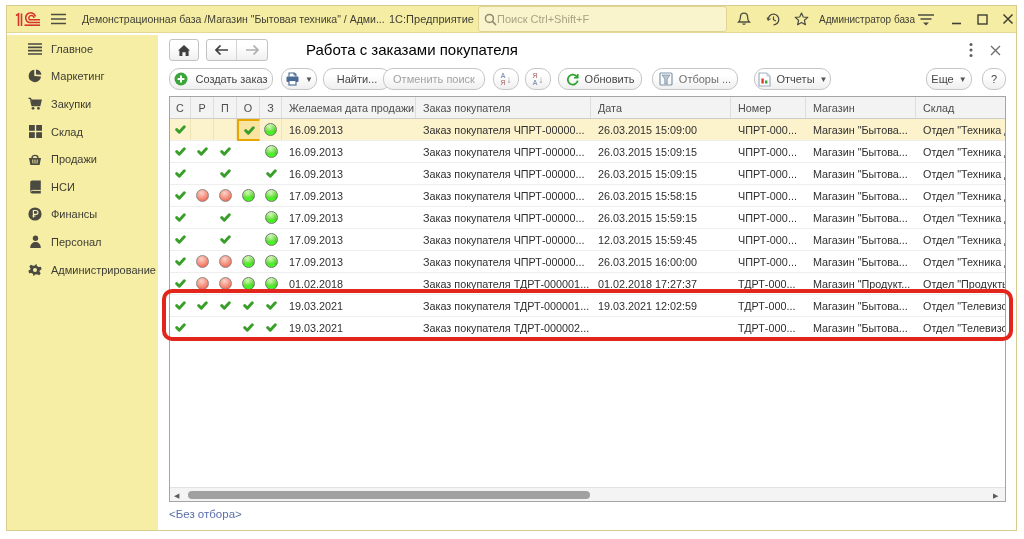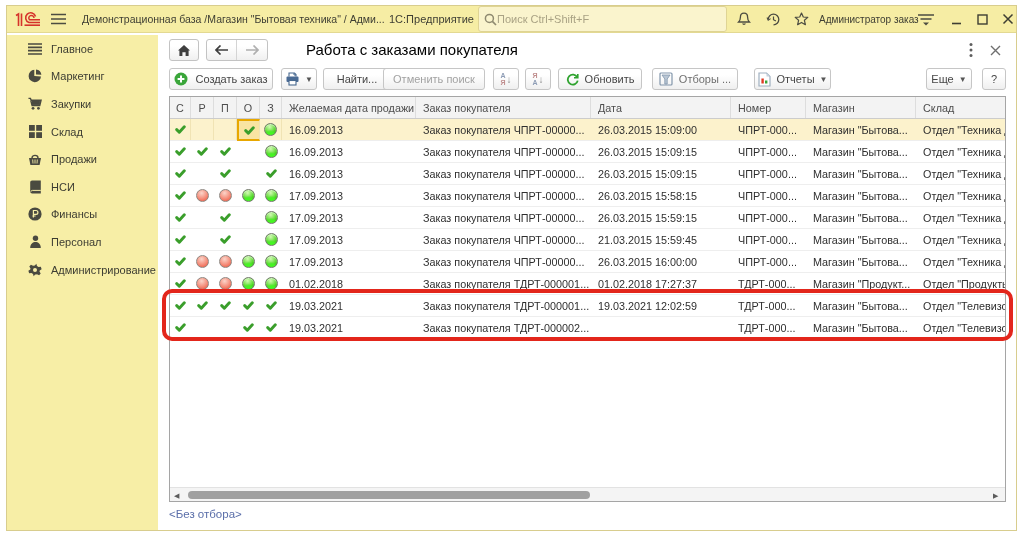--- a/index.html
+++ b/index.html
@@ -53,21 +53,21 @@
   #form-title { position:absolute; left:148px; top:7px; font-size:15px; color:#000000;
     white-space:nowrap; }
   #form-menu { position:absolute; left:806px; top:7px; width:14px; height:18px;
     display:flex; align-items:center; justify-content:center; cursor:pointer; }
   #form-close { position:absolute; left:829px; top:7px; width:16px; height:18px;
     display:flex; align-items:center; justify-content:center; cursor:pointer;
     color:#6f6f6f; font-size:14px; }
 
   
   .tbtn { position:absolute; top:34px; height:22px; background:linear-gradient(#ffffff 30%,#efefef);
-    border:1px solid #c6c6c6; border-radius:3px; display:flex; align-items:center;
+    border:1px solid #c6c6c6; border-radius:10px; display:flex; align-items:center;
     justify-content:center; font-size:11px; color:#464646; cursor:pointer;
     white-space:nowrap; }
   .tbtn.disabled { color:#a2a2a2; cursor:default; }
   .tbtn .cap { margin-left:5px; font-size:8px; color:#555; }
   #bt-create { left:11px; width:104px; }
   #bt-print  { left:123px; width:36px; }
   #bt-find   { left:165px; width:68px; }
   #bt-cancel { left:225px; width:102px; }
   #bt-sortaz { left:335px; width:26px; }
   #bt-sortza { left:367px; width:26px; }
@@ -174,21 +174,21 @@
         <path d="M2.2 7.5 A5.3 5.3 0 1 1 7.5 12.8" fill="none" stroke="#4c4c41" stroke-width="1.3"></path>
         <path d="M1 5.6 L2.2 8.2 L4.6 6.6" fill="none" stroke="#4c4c41" stroke-width="1.1"></path>
         <path d="M7.5 4.4 L7.5 7.7 L9.9 9" fill="none" stroke="#4c4c41" stroke-width="1.2"></path>
       </svg>
     </div>
     <div class="tb-icon" style="left:784px;width:20px;">
       <svg width="15" height="14" viewBox="0 0 15 14">
         <path d="M7.5 1 L9.3 5 L13.8 5.4 L10.4 8.3 L11.4 12.7 L7.5 10.4 L3.6 12.7 L4.6 8.3 L1.2 5.4 L5.7 5 Z" fill="none" stroke="#4c4c41" stroke-width="1.2" stroke-linejoin="round"></path>
       </svg>
     </div>
-    <div id="tb-user" class="tb-item">Администратор заказ</div>
+    <div id="tb-user" class="tb-item">Администратор база</div>
     <div class="tb-icon" style="left:908px;width:22px;">
       <svg width="16" height="13" viewBox="0 0 16 13">
         <g stroke="#4c4c41" stroke-width="1.5">
             <path d="M0 2h16M2.5 6h11"></path>
           </g>
         <path d="M5 9.5 L8 12.5 L11 9.5 Z" fill="#4c4c41"></path>
       </svg>
     </div>
     <div id="tb-min" class="tb-icon">
       <svg width="11" height="11" viewBox="0 0 11 11">
@@ -591,21 +591,21 @@
                   <path d="M1.7 4.6 L4.3 7.2 L9.3 1.7" fill="none" stroke="#3a9e2b" stroke-width="2.9" stroke-linecap="round" stroke-linejoin="round"></path>
                 </svg>
               </span>
             </div>
             <div class="gcell flag" style="left: 67px; width: 23px;"></div>
             <div class="gcell flag" style="left: 90px; width: 22px;">
               <span class="sphere g"></span>
             </div>
             <div class="gcell" style="left: 112px; width: 134px;">17.09.2013</div>
             <div class="gcell" style="left: 246px; width: 175px;">Заказ покупателя ЧПРТ-00000...</div>
-            <div class="gcell" style="left: 421px; width: 140px;">21.03.2015 15:59:45</div>
+            <div class="gcell" style="left: 421px; width: 140px;">12.03.2015 15:59:45</div>
             <div class="gcell" style="left: 561px; width: 75px;">ЧПРТ-000...</div>
             <div class="gcell" style="left: 636px; width: 110px;">Магазин "Бытова...</div>
             <div class="gcell" style="left: 746px; width: 91px;">Отдел "Техника д</div>
           </div>
           <div class="grow" style="top: 132px;">
             <div class="gcell flag" style="left: 0px; width: 21px;">
               <span>
                 <svg width="11" height="9" viewBox="0 0 11 9">
                   <path d="M1.7 4.6 L4.3 7.2 L9.3 1.7" fill="none" stroke="#3a9e2b" stroke-width="2.9" stroke-linecap="round" stroke-linejoin="round"></path>
                 </svg>

